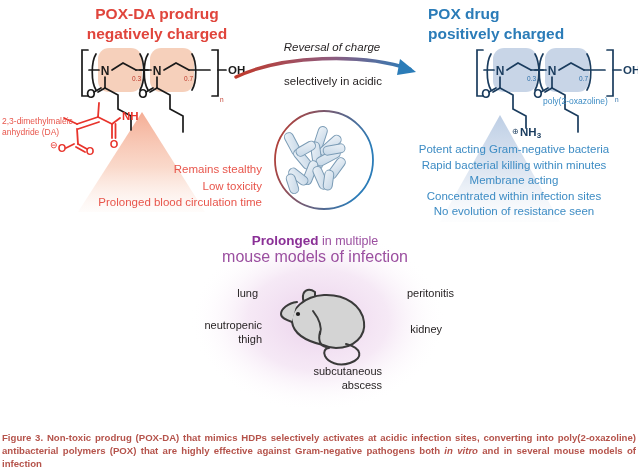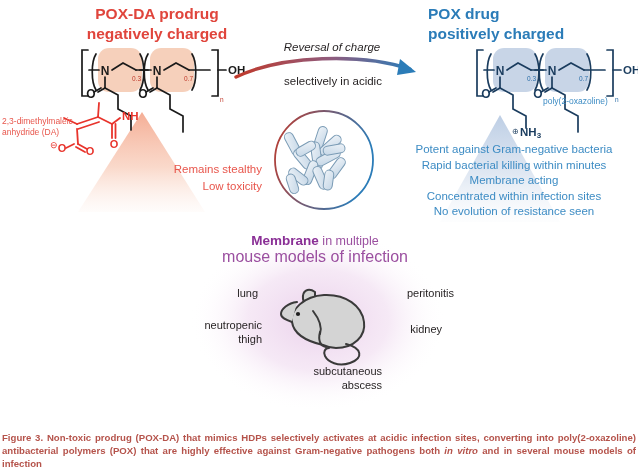--- a/index.html
+++ b/index.html
@@ -258,20 +258,21 @@
   </svg>
 
   <div class="abs da-label">
     <div>2,3-dimethylmaleic</div>
     <div>anhydride (DA)</div>
   </div>
 
   <div class="abs bullets-red">
     <div>Remains stealthy</div>
     <div>Low toxicity</div>
+    <div>Prolonged blood circulation time</div>
   </div>
 
   <svg class="abs" style="left:232px;top:55px;width:200px;height:35px;">
     <path d="M4,22 C50,0 130,-2 178,14" stroke="url(#arrowGrad)" stroke-width="3.4" fill="none" stroke-linecap="round"></path>
     <path d="M168,4 L184,17 L165,20" fill="#2b7cb8" stroke="none"></path>
   </svg>
 
   <div class="abs arrow-label">Reversal of charge</div>
   <div class="abs arrow-sub">
     <div>selectively in acidic</div>
@@ -337,30 +338,30 @@
     <text x="124" y="37" font-family="Liberation Sans, sans-serif" font-size="6.5" fill="#2b6ea8">0.7</text>
     <text x="160" y="58" font-family="Liberation Sans, sans-serif" font-size="6.5" fill="#2b6ea8">n</text>
 
     <text x="57" y="90" font-family="Liberation Sans, sans-serif" font-size="8" fill="#1a3c5e">⊕</text>
     <text x="65" y="92" font-family="Liberation Sans, sans-serif" font-size="11.5" font-weight="bold" fill="#1a3c5e">NH<tspan font-size="8" dy="2">3</tspan></text>
   </svg>
 
   <div class="abs pox-label">poly(2-oxazoline)</div>
 
   <div class="abs bullets-blue">
-    <div>Potent against Gram-negative bacteria</div>
+    <div>Potent acting Gram-negative bacteria</div>
     <div>Rapid bacterial killing within minutes</div>
     <div>Membrane acting</div>
     <div>Concentrated within infection sites</div>
     <div>No evolution of resistance seen</div>
   </div>
 
   <div class="abs eff-hdr">
     <div>
-      <b>Membrane</b><span> in multiple</span>
+      <b>Prolonged</b><span> in multiple</span>
     </div>
     <div class="eff-sub">mouse models of infection</div>
   </div>
 
   <svg class="abs" style="left:280px;top:278px;width:112px;height:96px;">
     <g stroke="#3a3a3a" stroke-width="2" fill="#d4d4d4" stroke-linecap="round" stroke-linejoin="round">
 
       <path d="M35,14 C28,9 22,13 23,21 C24,27 31,28 35,24 Z"></path>
 
       <path d="M12,44 C10,32 24,18 44,17 C66,16 82,28 84,44

